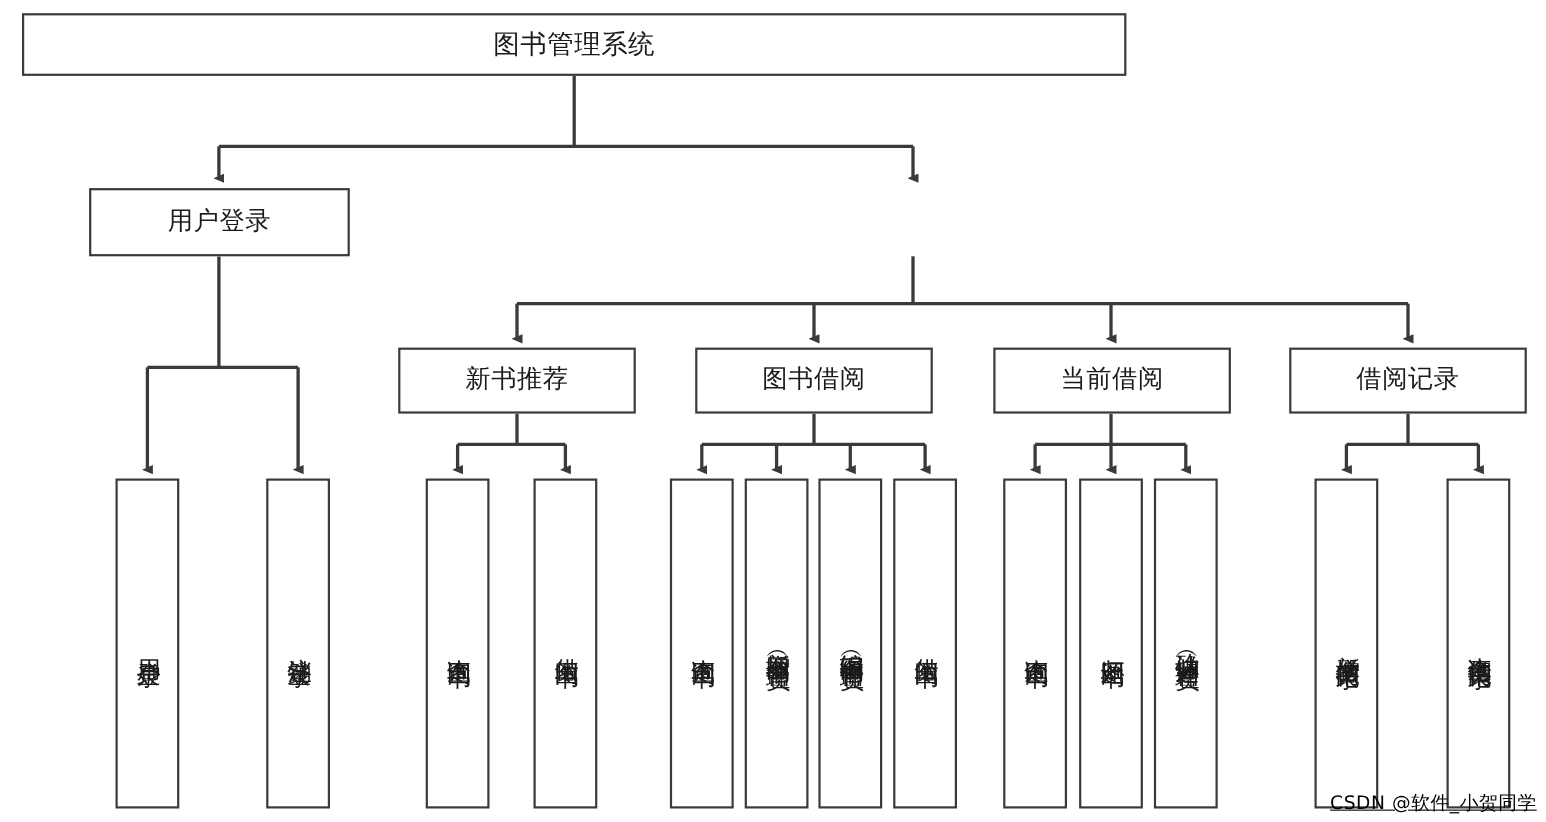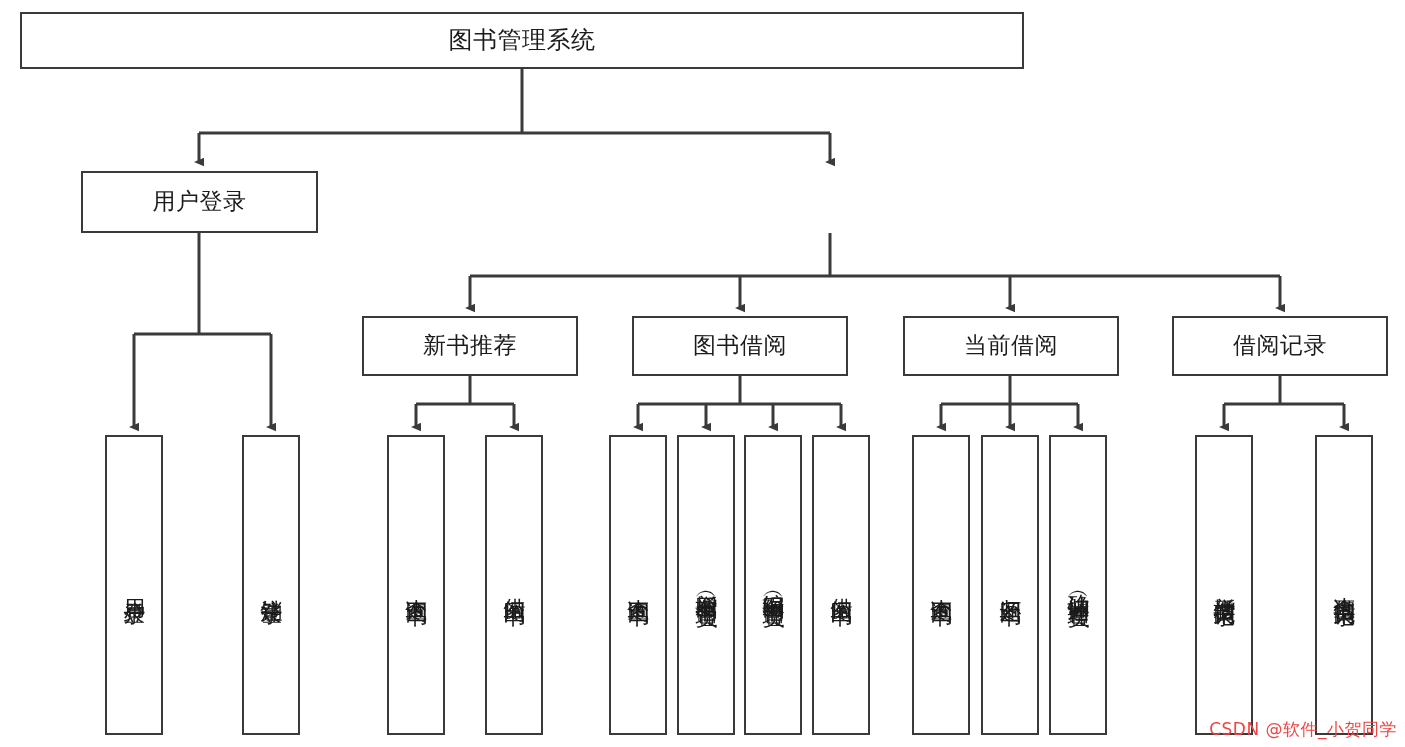--- a/index.html
+++ b/index.html
@@ -56,23 +56,24 @@
   .leaf .vtext {
     writing-mode: vertical-rl;
     text-orientation: upright;
     display: block;
   }
   .watermark {
     position: absolute;
     right: 8px;
     bottom: 6px;
     font-size: 17px;
-    color: #ef4444;
+    color: #000000;
     letter-spacing: 0.5px;
     white-space: nowrap;
+    text-decoration: underline;
   }
 </style>
 </head>
 <body>
 
 <div id="canvas">
 
   <svg class="edges" viewBox="0 0 1405 747">
     <defs>
       <marker id="arrow" markerWidth="10" markerHeight="10" refX="4.2" refY="5" orient="auto" markerUnits="userSpaceOnUse">

